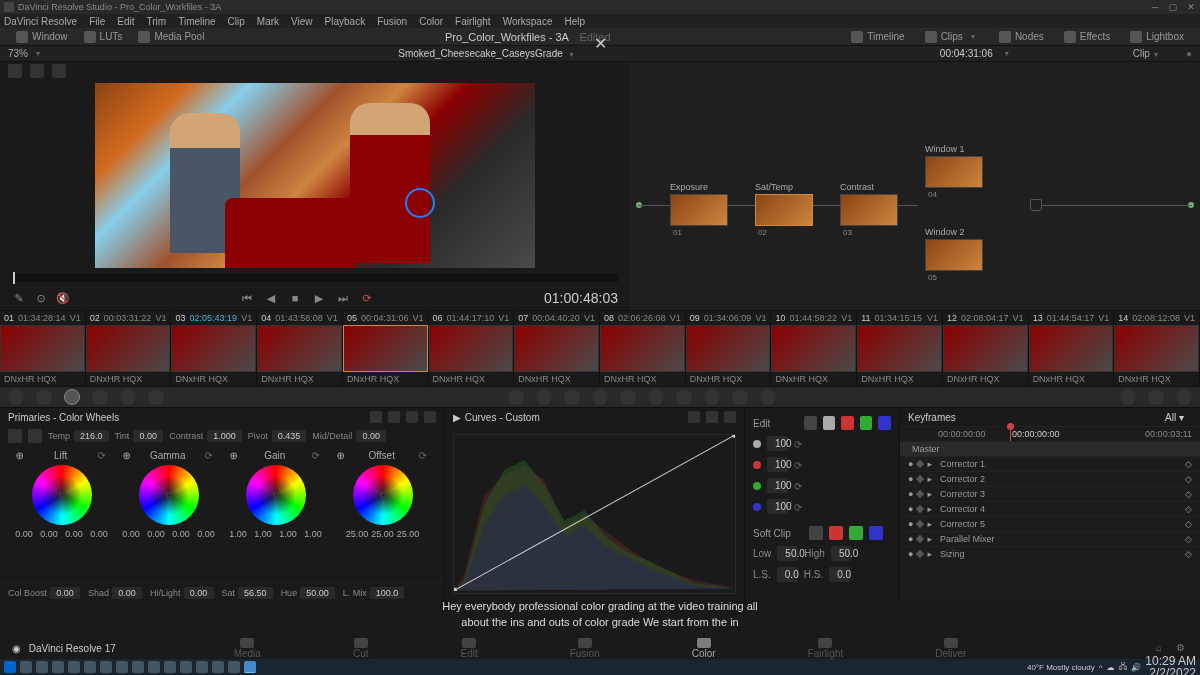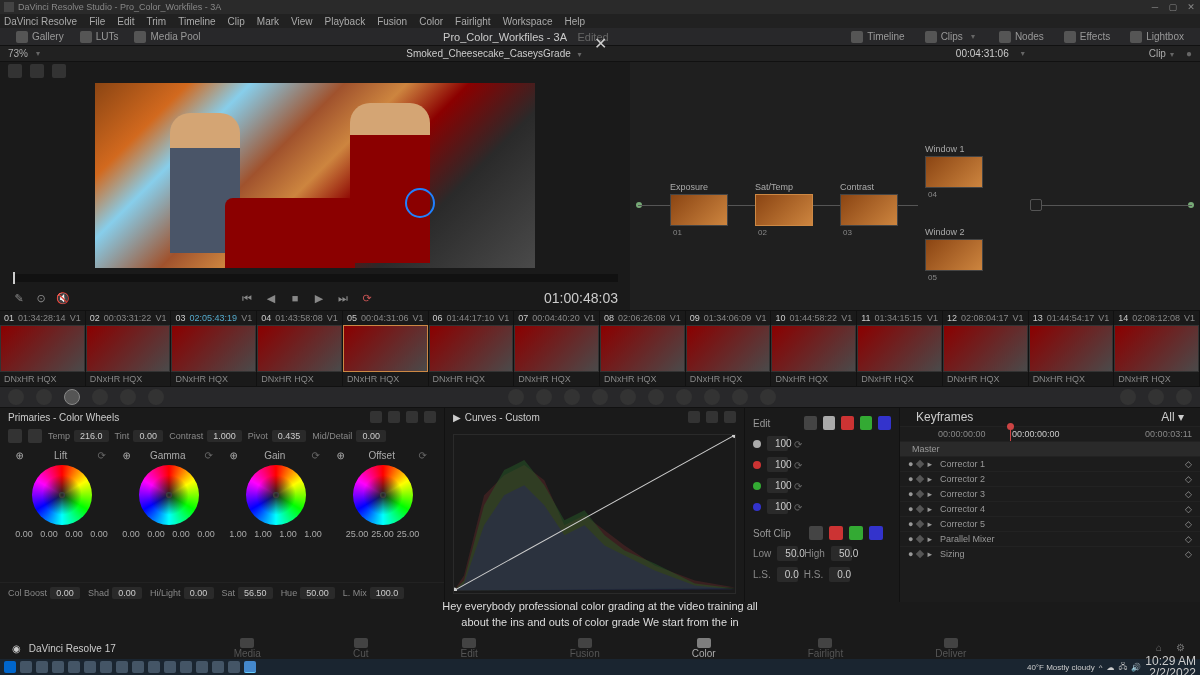--- a/index.html
+++ b/index.html
@@ -120,21 +120,21 @@
 .chip-y { background: #aaa; }
 .chip-r { background: #c33; }
 .chip-g { background: #3a3; }
 .chip-b { background: #33c; }
 .edit-val { background: #2a2a2a; padding: 2px 8px; border-radius: 2px; color: #ccc; width: 21px; text-align: center; }
 .edit-reset { width: 10px; height: 10px; color: #666; cursor: pointer; }
 .edit-dot { width: 8px; height: 8px; border-radius: 50%; }
 
 
 .kf-panel { flex: 1; display: flex; flex-direction: column; }
-.kf-header { height: 18px; display: flex; align-items: center; padding: 0 8px; font-size: 12px; color: #ccc; margin-left: 8px; }
+.kf-header { height: 18px; display: flex; align-items: center; padding: 0 8px; font-size: 10px; color: #ccc; }
 .kf-header .spacer { flex: 1; }
 .kf-timeline { flex: 1; position: relative; border-top: 1px solid #222; font-size: 9px; background: #1c1c1c; }
 .kf-tc-row { height: 14px; display: flex; align-items: center; padding: 0 8px; color: #888; position: relative; }
 .kf-tc-row .tcl { margin-left: 30px; }
 .kf-tc-row .tcr { margin-left: auto; }
 .kf-playhead { position: absolute; left: 110px; top: 0; bottom: 0; width: 1px; background: #c44; }
 .kf-playhead::before { content: ''; position: absolute; top: -4px; left: -3px; width: 7px; height: 7px; background: #c44; border-radius: 50%; }
 .kf-track { height: 15px; display: flex; align-items: center; padding: 0 8px; border-top: 1px solid #222; color: #999; gap: 4px; }
 .kf-master { background: #2a2a2a; }
 .kf-track .diamond { width: 6px; height: 6px; background: #555; transform: rotate(45deg); }
@@ -191,21 +191,21 @@
   <span class="menu-item">Fusion</span>
   <span class="menu-item">Color</span>
   <span class="menu-item">Fairlight</span>
   <span class="menu-item">Workspace</span>
   <span class="menu-item">Help</span>
 </div>
 
 <div class="top-toolbar">
   <div class="toolbar-btn">
       <span class="ticon"></span>
-      <span>Gallery</span>
+      <span>Window</span>
     </div>
   <div class="toolbar-btn">
       <span class="ticon"></span>
       <span>LUTs</span>
     </div>
   <div class="toolbar-btn">
       <span class="ticon"></span>
       <span>Media Pool</span>
     </div>
   <div class="toolbar-center">
@@ -240,21 +240,21 @@
 <div class="sub-toolbar">
   <span class="zoom-pct">73%</span>
   <span class="chev">▾</span>
   <div class="clip-name">
     <span>Smoked_Cheesecake_CaseysGrade</span>
     <span class="chev">▾</span>
   </div>
   <span class="timecode">00:04:31:06</span>
   <span class="chev">▾</span>
   <span style="margin:0 60px"></span>
-  <span style="margin-left:auto;margin-right:8px"><span>Clip</span><span class="chev">▾</span></span>
+  <span style="margin-left:auto;margin-right:24px"><span>Clip</span><span class="chev">▾</span></span>
   <span style="color:#666">●</span>
 </div>
 
 <div class="main-area">
   <div class="viewer-panel">
     <div class="viewer-tools">
       <div class="tool-icon"></div>
       <div class="tool-icon"></div>
       <div class="tool-icon"></div>
     </div>

